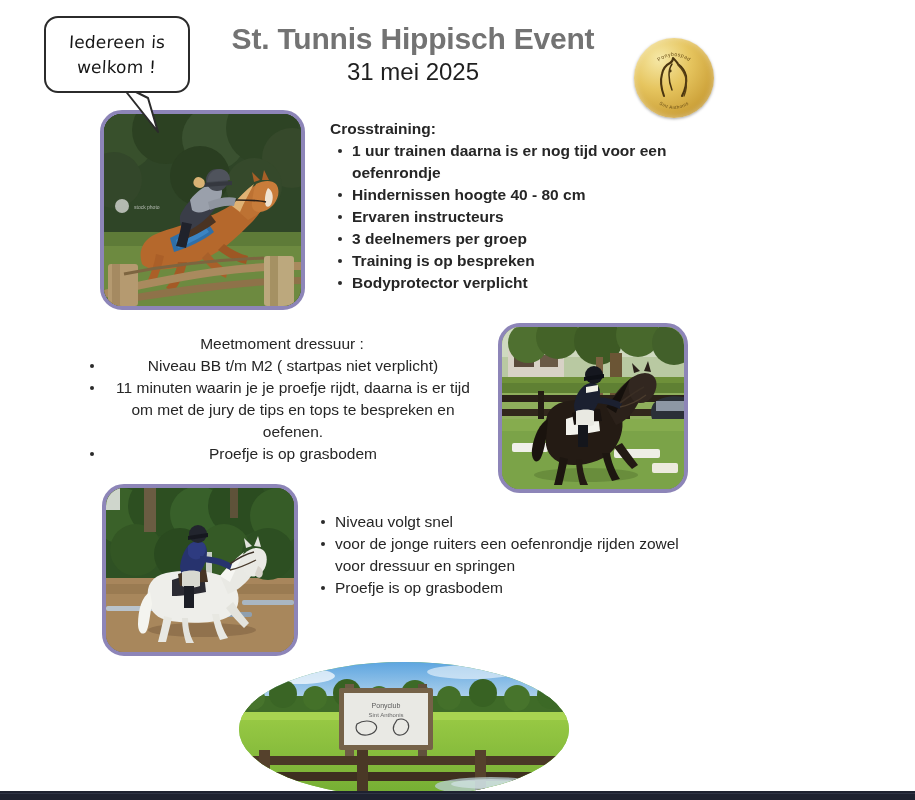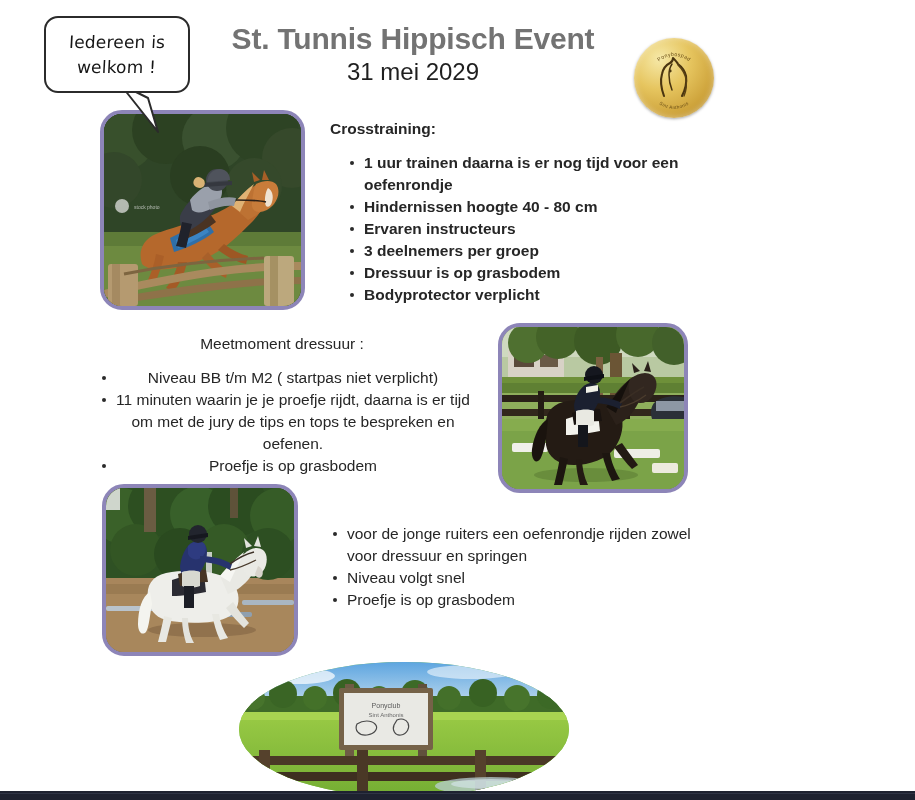--- a/index.html
+++ b/index.html
@@ -40,21 +40,21 @@
     background:
       radial-gradient(circle at 32% 26%, #f6e9a8 0%, #e6c55f 38%, #cda23a 72%, #ab8228 100%);
     box-shadow:0 1px 3px rgba(0,0,0,.35), inset 0 0 6px rgba(255,255,255,.45);
     overflow:hidden;
   }
   .logo svg{display:block;}
 
   
   .block{position:absolute;}
   .block .heading{font-size:15.5px;line-height:22px;color:#262626;}
-  .block ul{margin:12px;padding:0;list-style:none;}
+  .block ul{margin:0;padding:0;list-style:none;}
   .block li{
     position:relative;font-size:15.5px;line-height:22px;color:#262626;
     padding-left:22px;
   }
   .block li:before{
     content:"";position:absolute;left:8px;top:9px;width:4px;height:4px;
     border-radius:50%;background:#2b2b2b;
   }
   #cross{left:330px;top:118px;width:370px;font-weight:bold;}
   #meet{left:82px;top:333px;width:400px;text-align:center;}
@@ -85,21 +85,21 @@
 
   <svg class="bubble-tail" viewBox="0 0 80 56">
     <path d="M2,2 L40,50 L30,16 Z" fill="#ffffff" stroke="#2b2b2b" stroke-width="2" stroke-linejoin="round"></path>
   </svg>
   <div class="bubble">
     <div class="bubble-line">Iedereen is</div>
     <div class="bubble-line">welkom !</div>
   </div>
 
   <div class="title">St. Tunnis Hippisch Event</div>
-  <div class="subtitle">31 mei 2029</div>
+  <div class="subtitle">31 mei 2025</div>
 
   <div class="logo">
     <svg viewBox="0 0 80 80">
       <defs>
         <path id="arcTop" d="M 16,42 A 24,24 0 0 1 64,42" fill="none"></path>
         <path id="arcBot" d="M 15,46 A 25,25 0 0 0 65,46" fill="none"></path>
       </defs>
 
       <path d="M30,58 C27,50 26,43 28,36 C29,31 32,27 36,25 C38,24 39,22 39,20
                C41,22 43,24 44,26 C48,29 51,33 52,38 C53,45 51,52 48,58" fill="none" stroke="#4a3510" stroke-width="2.1" stroke-linecap="round" stroke-linejoin="round"></path>
@@ -398,38 +398,38 @@
     </svg>
   </div>
 
   <div class="block" id="cross">
     <div class="heading">Crosstraining:</div>
     <ul>
       <li>1 uur trainen daarna is er nog tijd voor een oefenrondje</li>
       <li>Hindernissen hoogte 40 - 80 cm</li>
       <li>Ervaren instructeurs</li>
       <li>3 deelnemers per groep</li>
-      <li>Dressuur is op grasbodem</li>
+      <li>Training is op bespreken</li>
       <li>Bodyprotector verplicht</li>
     </ul>
   </div>
 
   <div class="block" id="meet">
     <div class="heading">Meetmoment dressuur :</div>
     <ul>
       <li>Niveau BB t/m M2 ( startpas niet verplicht)</li>
       <li>11 minuten waarin je je proefje rijdt, daarna is er tijd om met de jury de tips en tops te bespreken en oefenen.</li>
       <li>Proefje is op grasbodem</li>
     </ul>
   </div>
 
   <div class="block" id="bixie">
     <ul>
+      <li>Niveau volgt snel</li>
       <li>voor de jonge ruiters een oefenrondje rijden zowel voor dressuur en springen</li>
-      <li>Niveau volgt snel</li>
       <li>Proefje is op grasbodem</li>
     </ul>
   </div>
 
   <div class="bottom-bar">
     <div class="bottom-bar-hi"></div>
   </div>
 
 </div>
 

